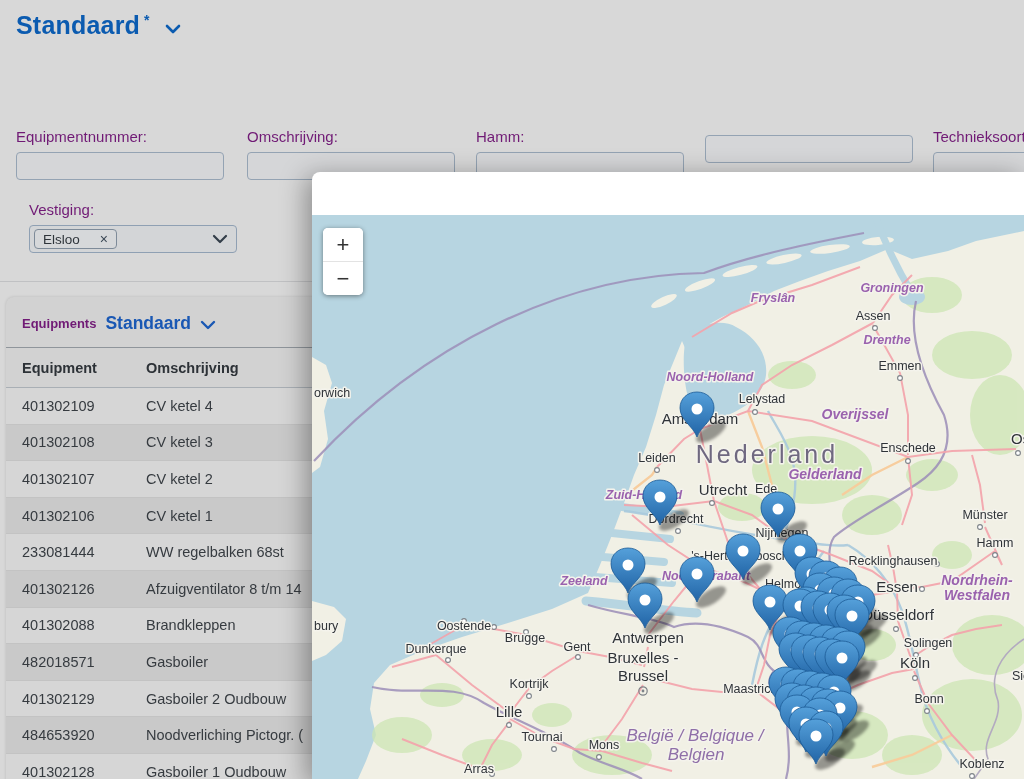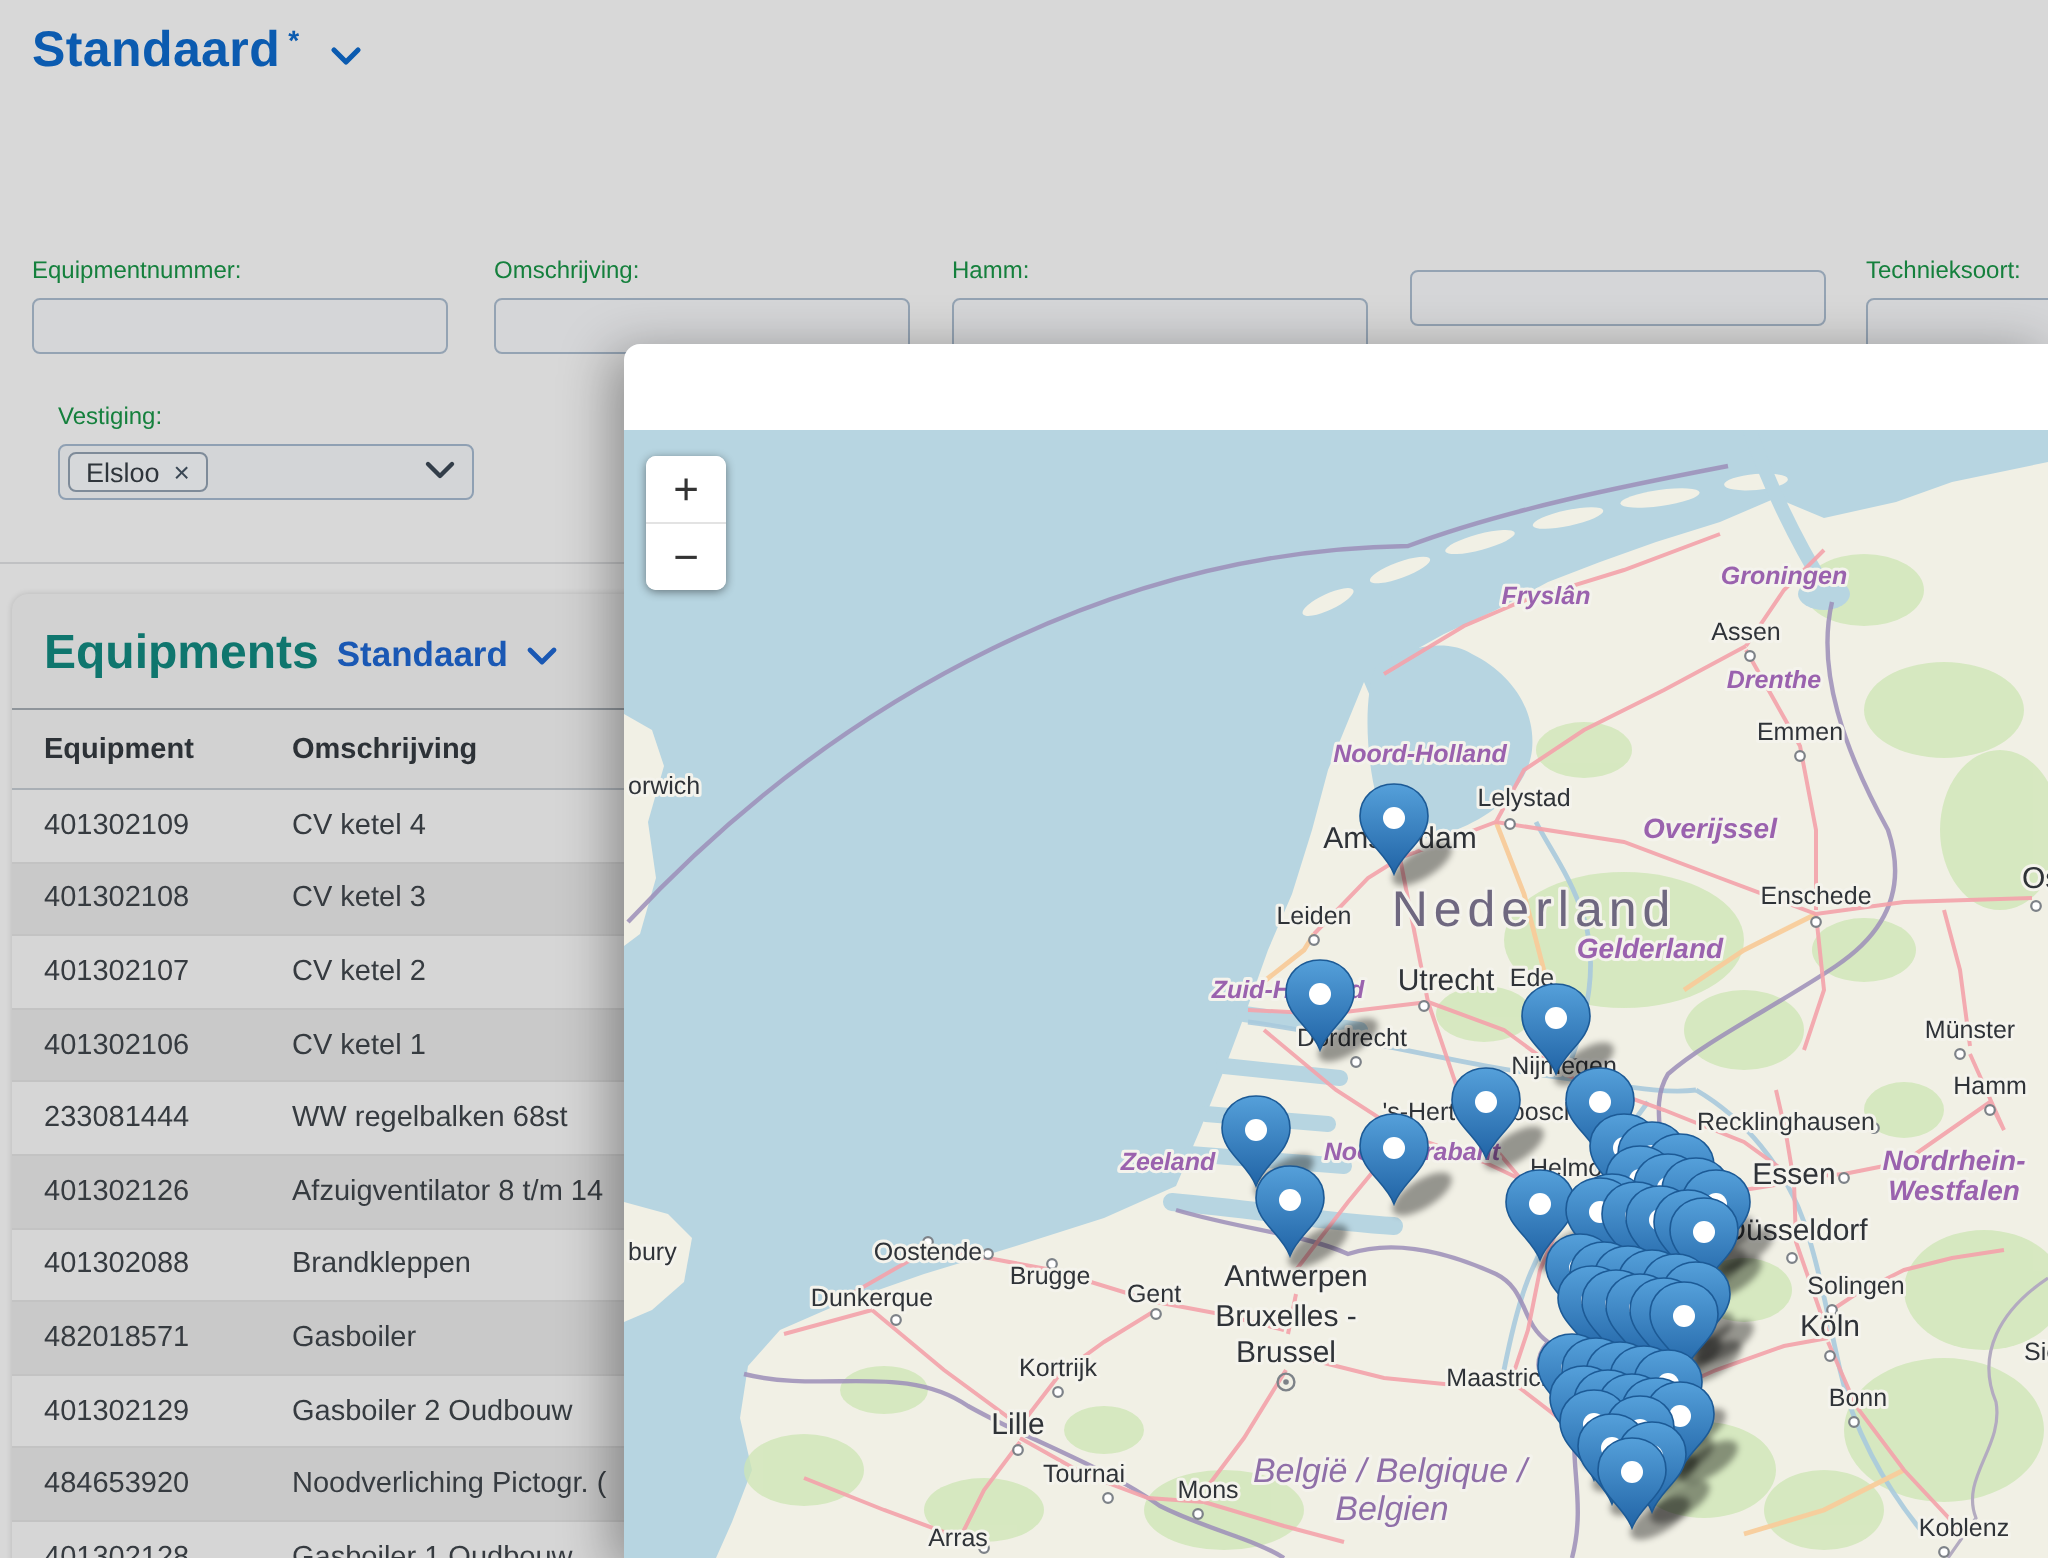--- a/index.html
+++ b/index.html
@@ -4,39 +4,39 @@
 <style>
   html,body{margin:0;padding:0}
   body{width:1024px;height:779px;overflow:hidden;position:relative;
        font-family:"Liberation Sans",sans-serif;background:#d8d8d8}
   
   .title-row{position:absolute;left:16px;top:11px;display:flex;align-items:flex-start;gap:4px;color:#0b5bb0}
   .page-title{font-size:25px;font-weight:bold;letter-spacing:.2px}
   .title-ast{font-size:14px;font-weight:bold;margin-top:1px}
   .title-chev{margin:10px 0 0 10px;color:#0b5bb0}
   .field{position:absolute;width:208px}
-  .f-label{display:block;color:#15803d;font-size:12px}
+  .f-label{display:block;color:#701a75;font-size:15px}
   .f-input{margin-top:7px;height:26px;border:1px solid #94a3b3;border-radius:4px;background:#d5d6d8}
   #fld-equip{left:16px;top:128px}
   #fld-omschr{left:247px;top:128px}
   #fld-klant{left:476px;top:128px}
   #fld-funct{left:705px;top:128px}
   #fld-tech{left:933px;top:128px}
   #fld-vest{left:29px;top:201px}
   .f-select{margin-top:7px;height:26px;border:1px solid #8fa0b3;border-radius:4px;background:#d3d5d7;
             display:flex;align-items:center;padding:0 8px 0 4px}
-  .token{display:flex;align-items:center;gap:7px;border:1px solid #7e8b99;border-radius:4px;
+  .token{display:flex;align-items:center;gap:20px;border:1px solid #7e8b99;border-radius:4px;
          padding:1px 8px;font-size:13.5px;color:#2f353b;background:#d6d8da}
   .token-x{cursor:pointer;font-size:14px;color:#3a4754}
   .sel-chev{margin-left:auto;color:#333e49}
   .filter-divider{position:absolute;left:0;right:0;top:281px;height:1px;background:#c0c1c3}
   .equip-card{position:absolute;left:6px;top:297px;right:0;bottom:-6px;background:#d2d2d2;
               border-radius:8px 8px 0 0;box-shadow:0 0 3px rgba(0,0,0,.15)}
   .card-header{display:flex;align-items:center;gap:9px;padding:16px 16px 13px 16px}
-  .card-title{font-size:24px;font-weight:bold;color:#0f766e}
+  .card-title{font-size:13px;font-weight:bold;color:#701a75}
   .card-view{font-size:17.5px;font-weight:bold;color:#1a58b4;cursor:pointer}
   .card-chev{color:#1a58b4;margin-top:3px;cursor:pointer}
   .thead{display:flex;height:39px;align-items:center;border-top:1px solid #8f959b;
          border-bottom:1px solid #a9afb5;font-weight:bold;color:#2d3237;font-size:14.5px}
   .col1{width:124px;padding-left:16px;flex:none}
   .col2{flex:1}
   #tbody .t-row{display:flex;height:35.6px;align-items:center;font-size:14.5px;color:#363b40;
                 border-bottom:1px solid #c3c3c3;cursor:pointer}
   #tbody .t-row:nth-child(odd){background:#d6d6d6}
   #tbody .t-row:nth-child(even){background:#c9c9c9}

